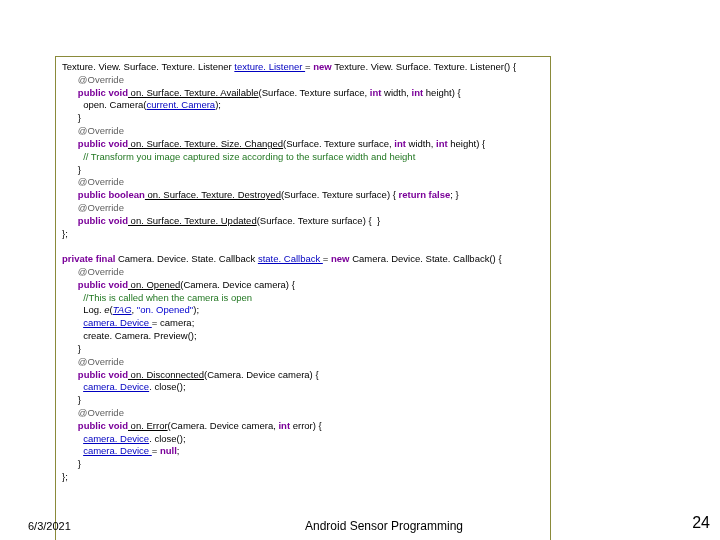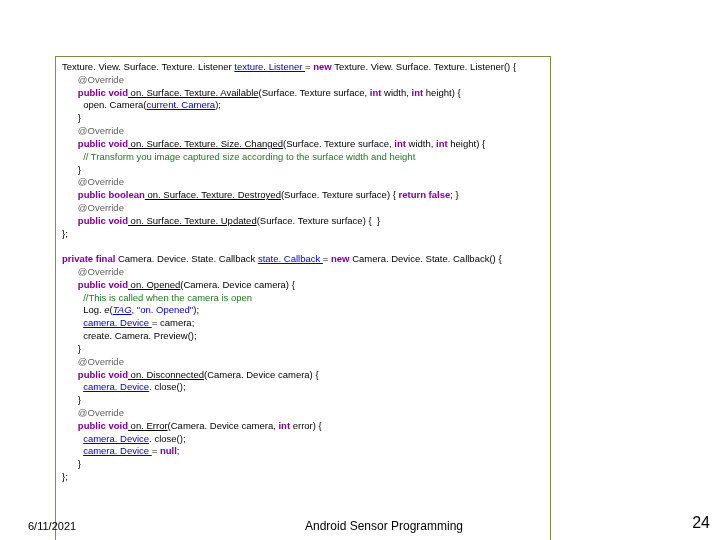--- a/index.html
+++ b/index.html
@@ -89,15 +89,15 @@
 <span>        </span><span class="underline-field">camera. Device</span><span>. close();</span>
 <span>      </span><span>}</span>
 <span>      </span><span class="anno">@Override</span>
 <span>      </span><span class="kw">public void</span><span class="method"> on. Error</span><span>(Camera. Device camera, </span><span class="kw">int</span><span> error) {</span>
 <span>        </span><span class="underline-field">camera. Device</span><span>. close();</span>
 <span>        </span><span class="underline-field">camera. Device </span><span>= </span><span class="kw">null</span><span>;</span>
 <span>      </span><span>}</span>
 <span>};</span></div>
 </div>
 
-<div class="footer-date">6/11/2021</div>
+<div class="footer-date">6/3/2021</div>
 <div class="footer-title">Android Sensor Programming</div>
 <div class="footer-page">24</div>
 
 </body></html>

